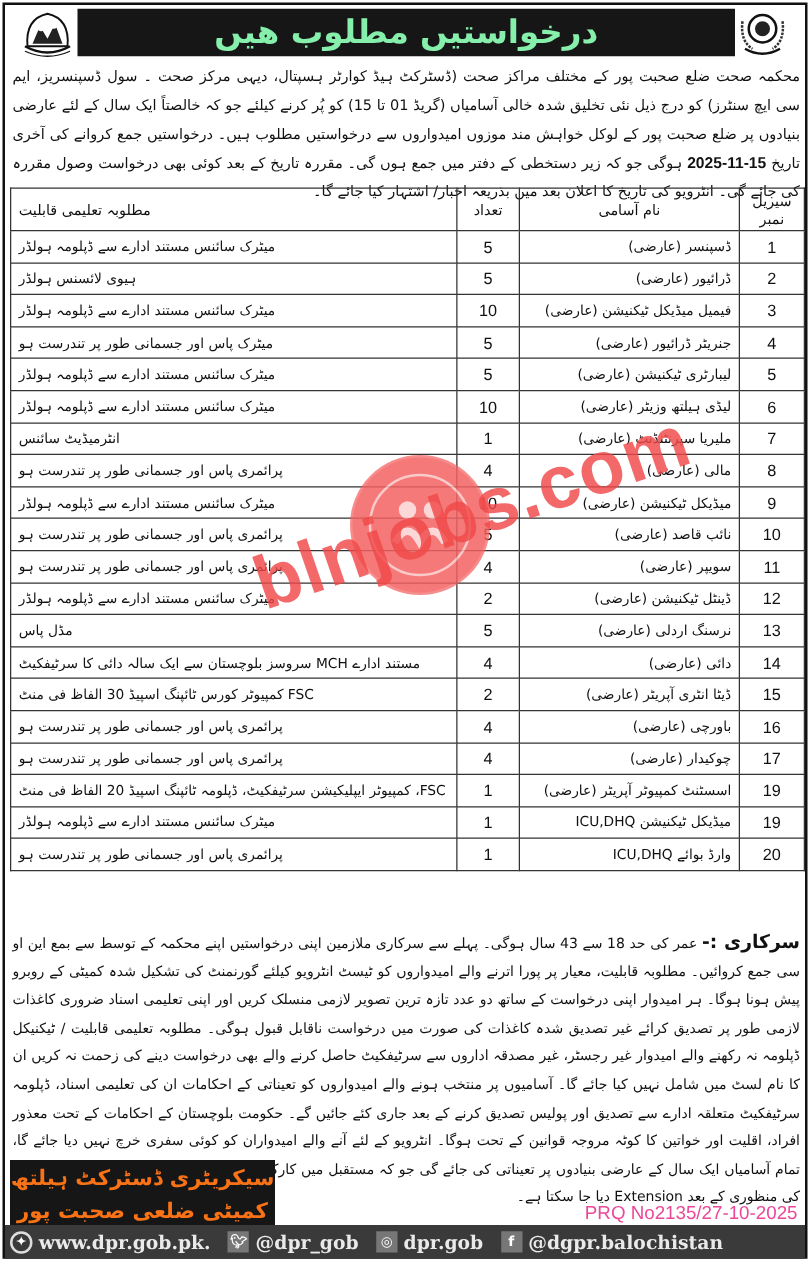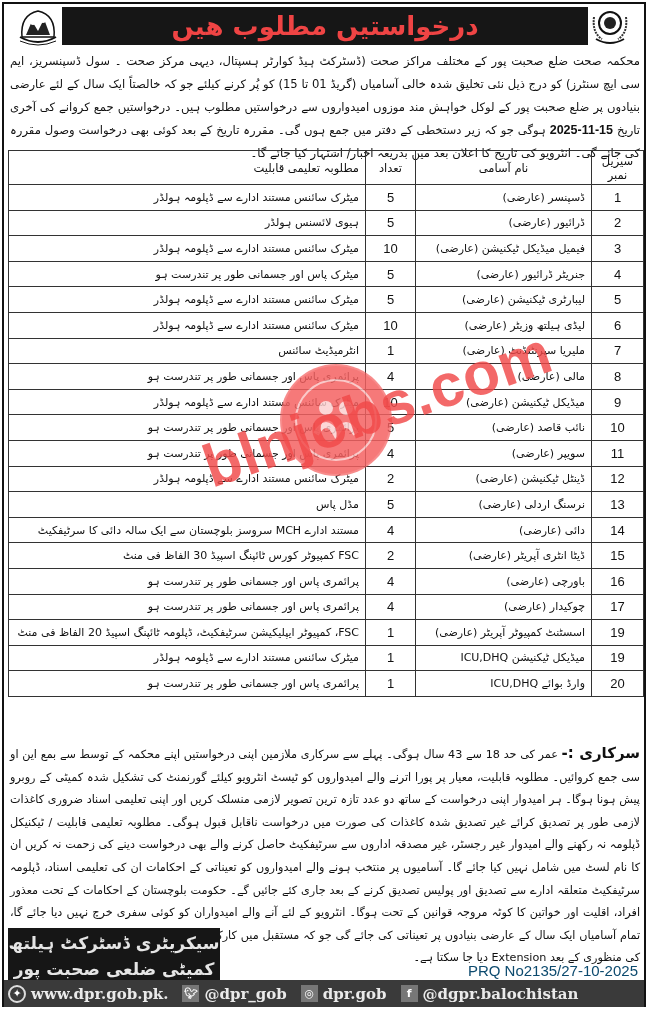--- a/index.html
+++ b/index.html
@@ -3,34 +3,34 @@
 <meta charset="utf-8">
 <style>
   * { box-sizing: border-box; margin: 0; padding: 0; }
   html, body { width: 648px; height: 1009px; background: #ffffff; overflow: hidden; }
   body { font-family: "DejaVu Sans", sans-serif; color: #111; position: relative; }
   .frame { position: absolute; left: 2px; top: 2px; width: 644px; height: 1005px; border: 2px solid #111; }
   .header { position: absolute; left: 0; top: 0; width: 640px; height: 44px; }
   .logo { position: absolute; top: 3px; width: 44px; height: 40px; }
   .logo-left { left: 12px; }
   .logo-right { right: 12px; }
-  .title-bar { position: absolute; left: 58px; top: 3px; width: 526px; height: 38px; background: #161616; color: #ef4444; direction: rtl; text-align: center; font-size: 26px; font-weight: bold; line-height: 38px; }
+  .title-bar { position: absolute; left: 58px; top: 3px; width: 526px; height: 38px; background: #161616; color: #86efac; direction: rtl; text-align: center; font-size: 26px; font-weight: bold; line-height: 38px; }
   .intro { position: absolute; left: 6px; top: 46px; width: 630px; direction: rtl; text-align: justify; font-size: 11.6px; line-height: 23px; }
   .intro .date { font-weight: bold; font-family: "Liberation Sans", sans-serif; font-size: 12.5px; }
   table.jobs { position: absolute; left: 4px; top: 146px; width: 636px; border-collapse: collapse; direction: rtl; }
   table.jobs th, table.jobs td { border: 1px solid #333; font-size: 11px; height: 25.6px; padding: 0 6px; vertical-align: middle; font-weight: normal; }
   table.jobs th { height: 34px; font-size: 11.5px; }
   .c-serial { width: 52px; text-align: center; font-family: "Liberation Sans", sans-serif; font-size: 13px !important; }
   .c-post { width: 176px; }
   .c-qty { width: 50px; text-align: center; font-family: "Liberation Sans", sans-serif; font-size: 13px !important; }
-  .c-qual { text-align: right; margin-top: 38px; }
+  .c-qual { text-align: left; margin-top: 38px; }
   .conditions { position: absolute; left: 6px; top: 738px; width: 630px; direction: rtl; text-align: justify; font-size: 11.2px; line-height: 22.6px; }
   .conditions .cond-label { font-weight: bold; font-size: 15px; }
-  .sign-box { position: absolute; left: 4px; top: 924px; width: 212px; height: 56px; background: #161616; color: #e5e5e5; direction: rtl; text-align: center; font-weight: bold; font-size: 17px; line-height: 26px; padding-top: 2px; }
-  .prq { position: absolute; right: 6px; top: 958px; font-family: "Liberation Sans", sans-serif; font-size: 15px; color: #0c4a6e; }
+  .sign-box { position: absolute; left: 4px; top: 924px; width: 212px; height: 56px; background: #161616; color: #f97316; direction: rtl; text-align: center; font-weight: bold; font-size: 17px; line-height: 26px; padding-top: 2px; }
+  .prq { position: absolute; right: 6px; top: 958px; font-family: "Liberation Sans", sans-serif; font-size: 15px; color: #ec4899; }
   .footer-bar { position: absolute; left: 0; top: 976px; width: 640px; height: 27px; background: #3a3a3a; color: #eaeaea; display: flex; align-items: center; font-family: "DejaVu Serif", serif; font-weight: bold; font-size: 15px; padding-left: 4px; }
   .footer-bar .seg { display: flex; align-items: center; margin-right: 14px; }
   .footer-bar .ico { width: 17px; height: 17px; display: inline-flex; align-items: center; justify-content: center; background: #777; color: #fff; font-size: 11px; margin-right: 5px; font-family: "DejaVu Sans", sans-serif; }
   .footer-bar .ico.globe { background: transparent; border: 2px solid #ddd; border-radius: 50%; width: 18px; height: 18px; }
   .watermark-logo { position: absolute; left: 276px; top: 360px; width: 112px; height: 112px; border-radius: 50%; background: rgba(244, 96, 96, 0.85); opacity: 0.85; }
   .watermark-text { position: absolute; left: 190px; top: 432px; font-family: "Liberation Sans", sans-serif; font-weight: bold; font-size: 60px; color: rgba(240, 72, 72, 0.82); transform: rotate(-19deg); transform-origin: left top; letter-spacing: 1px; pointer-events: none; }
 </style>
 </head>
 <body>
 

